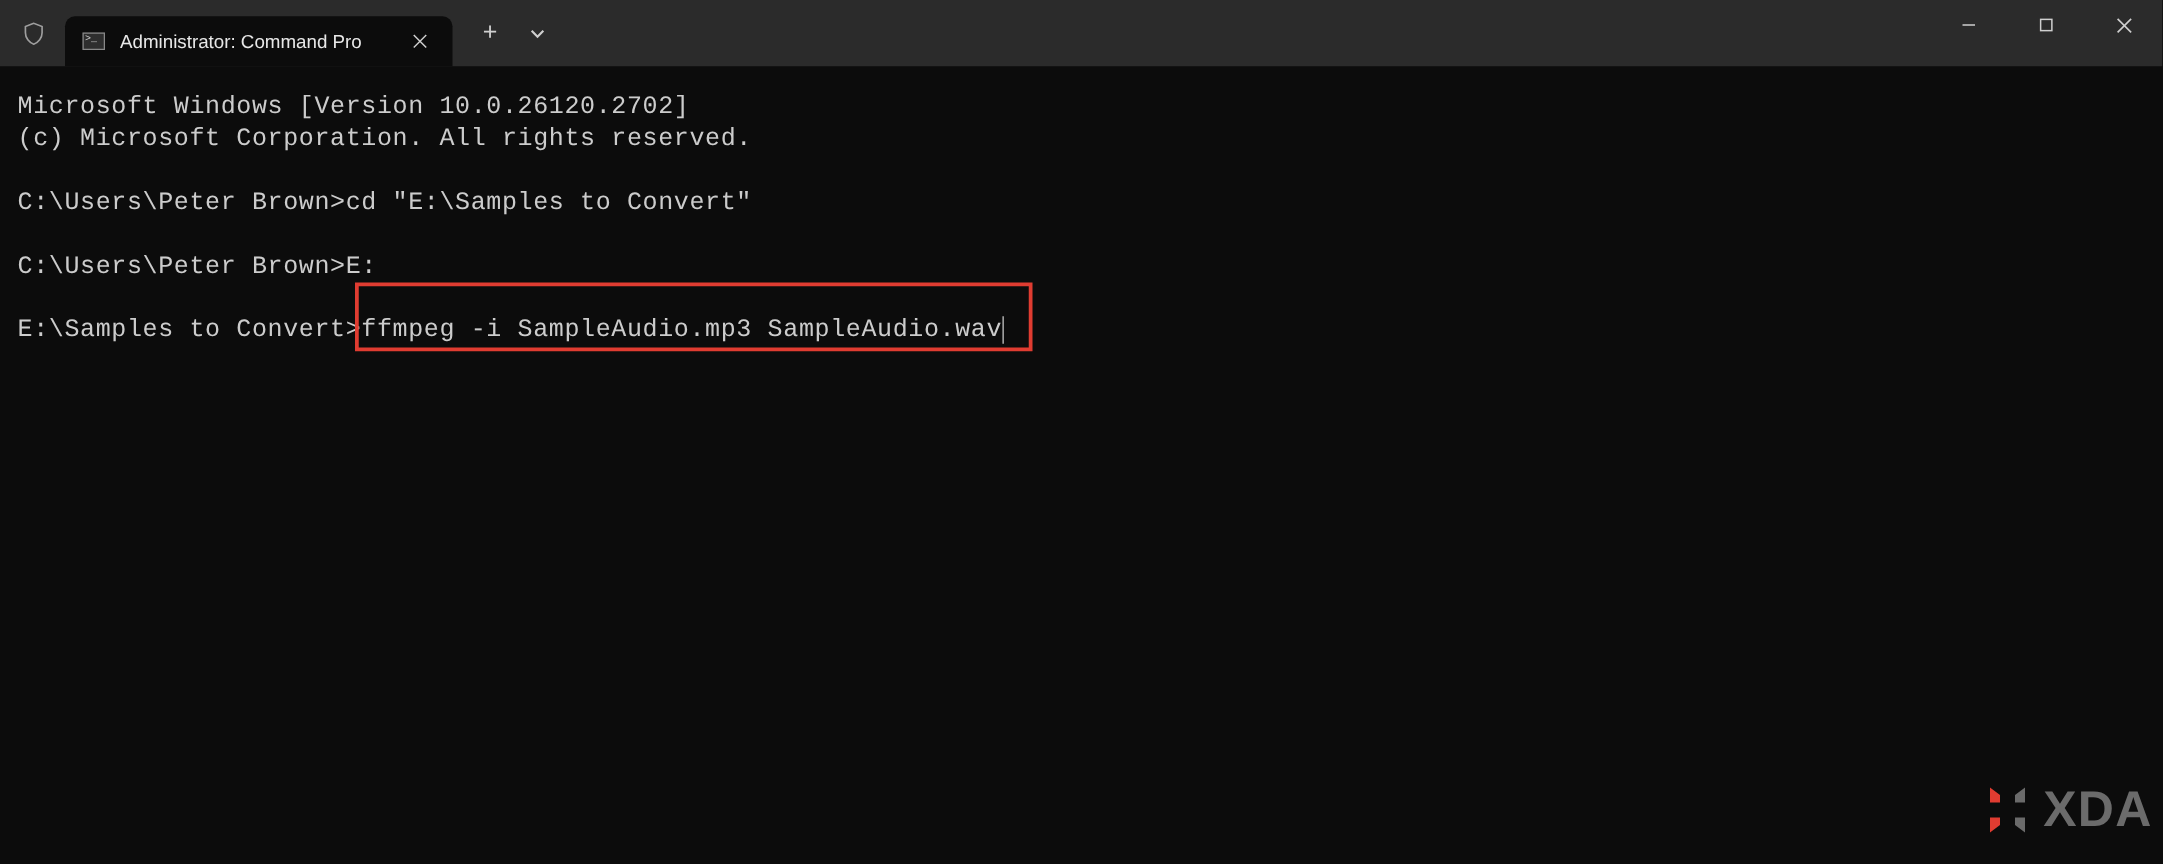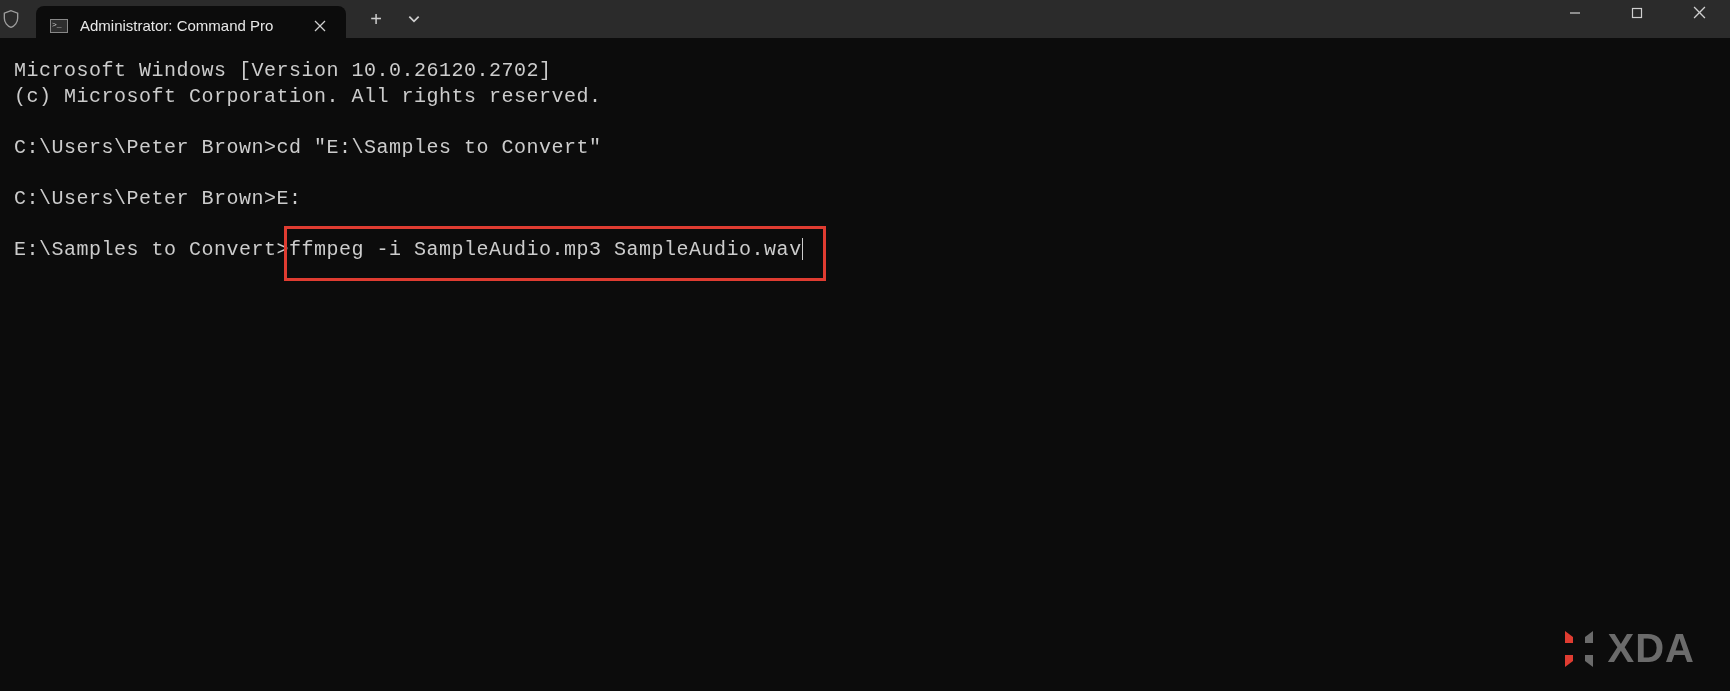--- a/index.html
+++ b/index.html
@@ -5,25 +5,25 @@
 * { margin: 0; padding: 0; box-sizing: border-box; }
 body {
   background: #0c0c0c;
   width: 1730px;
   height: 691px;
   font-family: Consolas, 'Courier New', monospace;
   overflow: hidden;
   position: relative;
 }
 .titlebar {
-  height: 38px;
+  height: 53px;
   background: #2b2b2b;
   display: flex;
   align-items: center;
-  padding-left: 0;
+  padding-left: 16px;
 }
 .shield-icon {
   width: 22px;
   height: 24px;
   color: #9e9e9e;
   margin-right: 14px;
   display: flex;
   align-items: center;
   justify-content: center;
 }
@@ -132,24 +132,24 @@
 .cursor {
   display: inline-block;
   width: 1px;
   height: 22px;
   background: #cccccc;
   vertical-align: text-bottom;
   margin-bottom: 1px;
 }
 .watermark {
   position: absolute;
-  right: 35px;
+  right: 8px;
   bottom: 20px;
   display: flex;
-  align-items: flex-end;
+  align-items: flex-start;
   gap: 8px;
 }
 .watermark-icon {
   display: flex;
   align-items: center;
 }
 .watermark-text {
   color: #6b6b6b;
   font-family: Arial, sans-serif;
   font-size: 40px;

